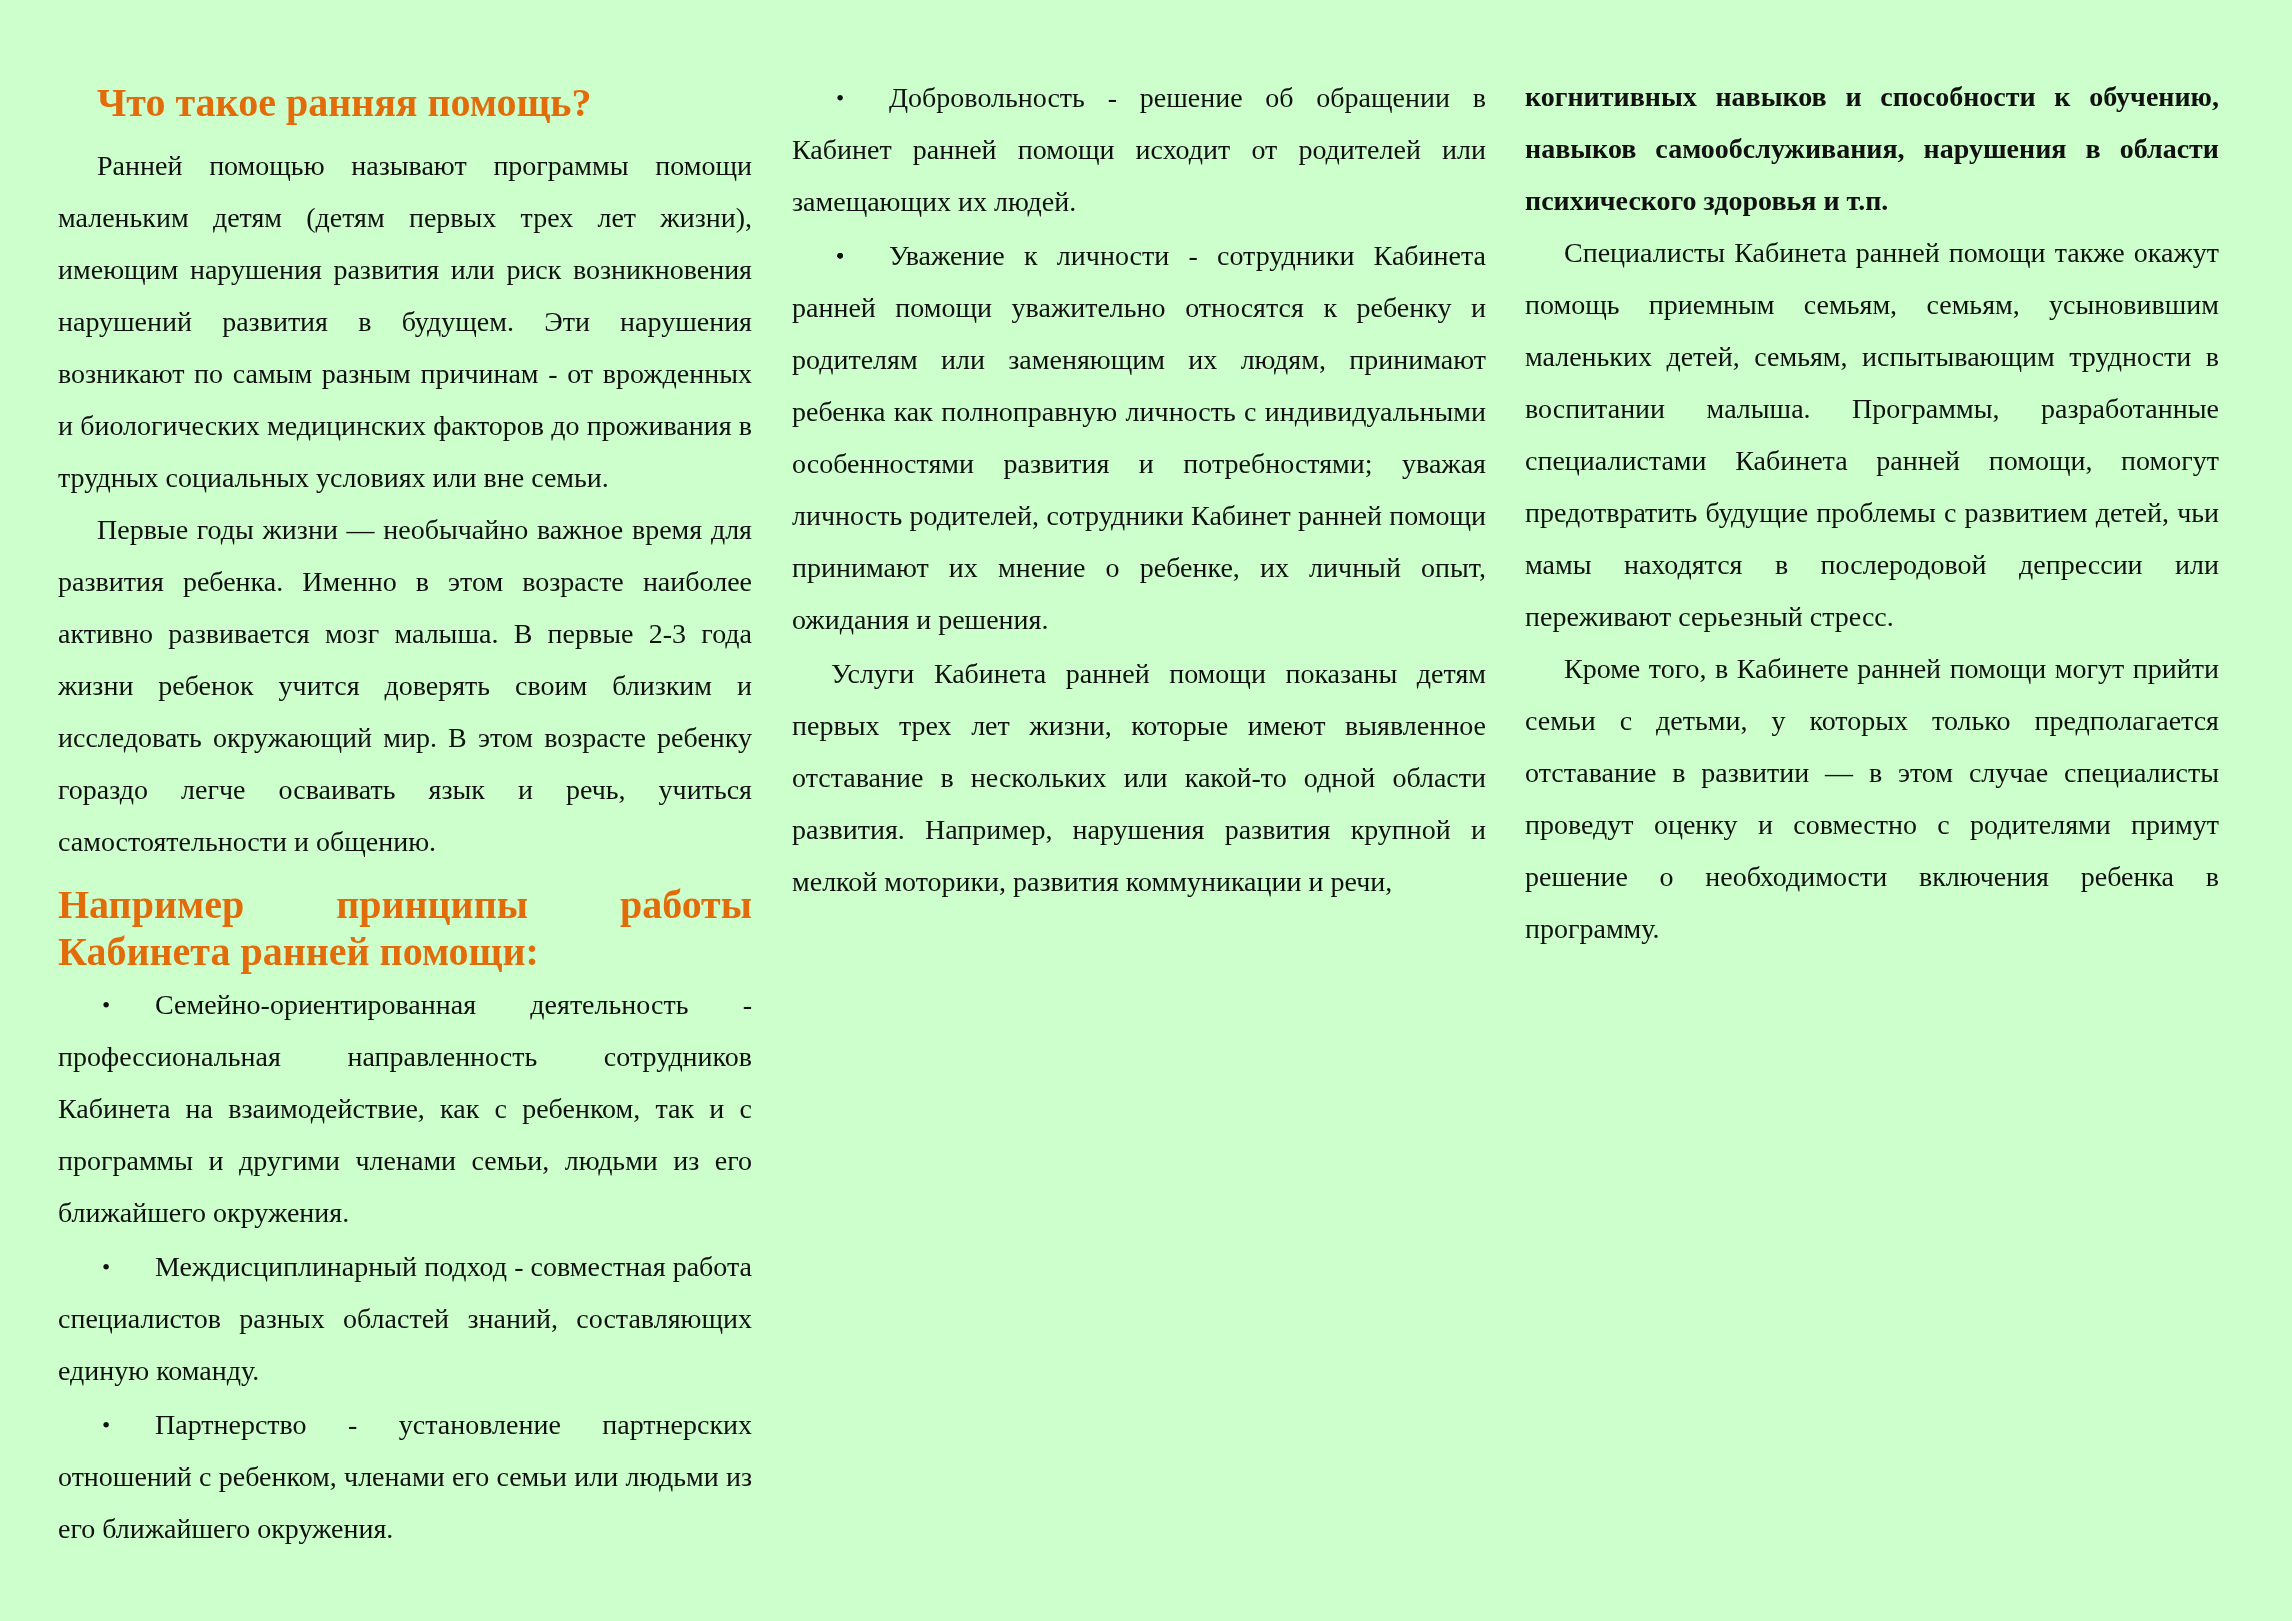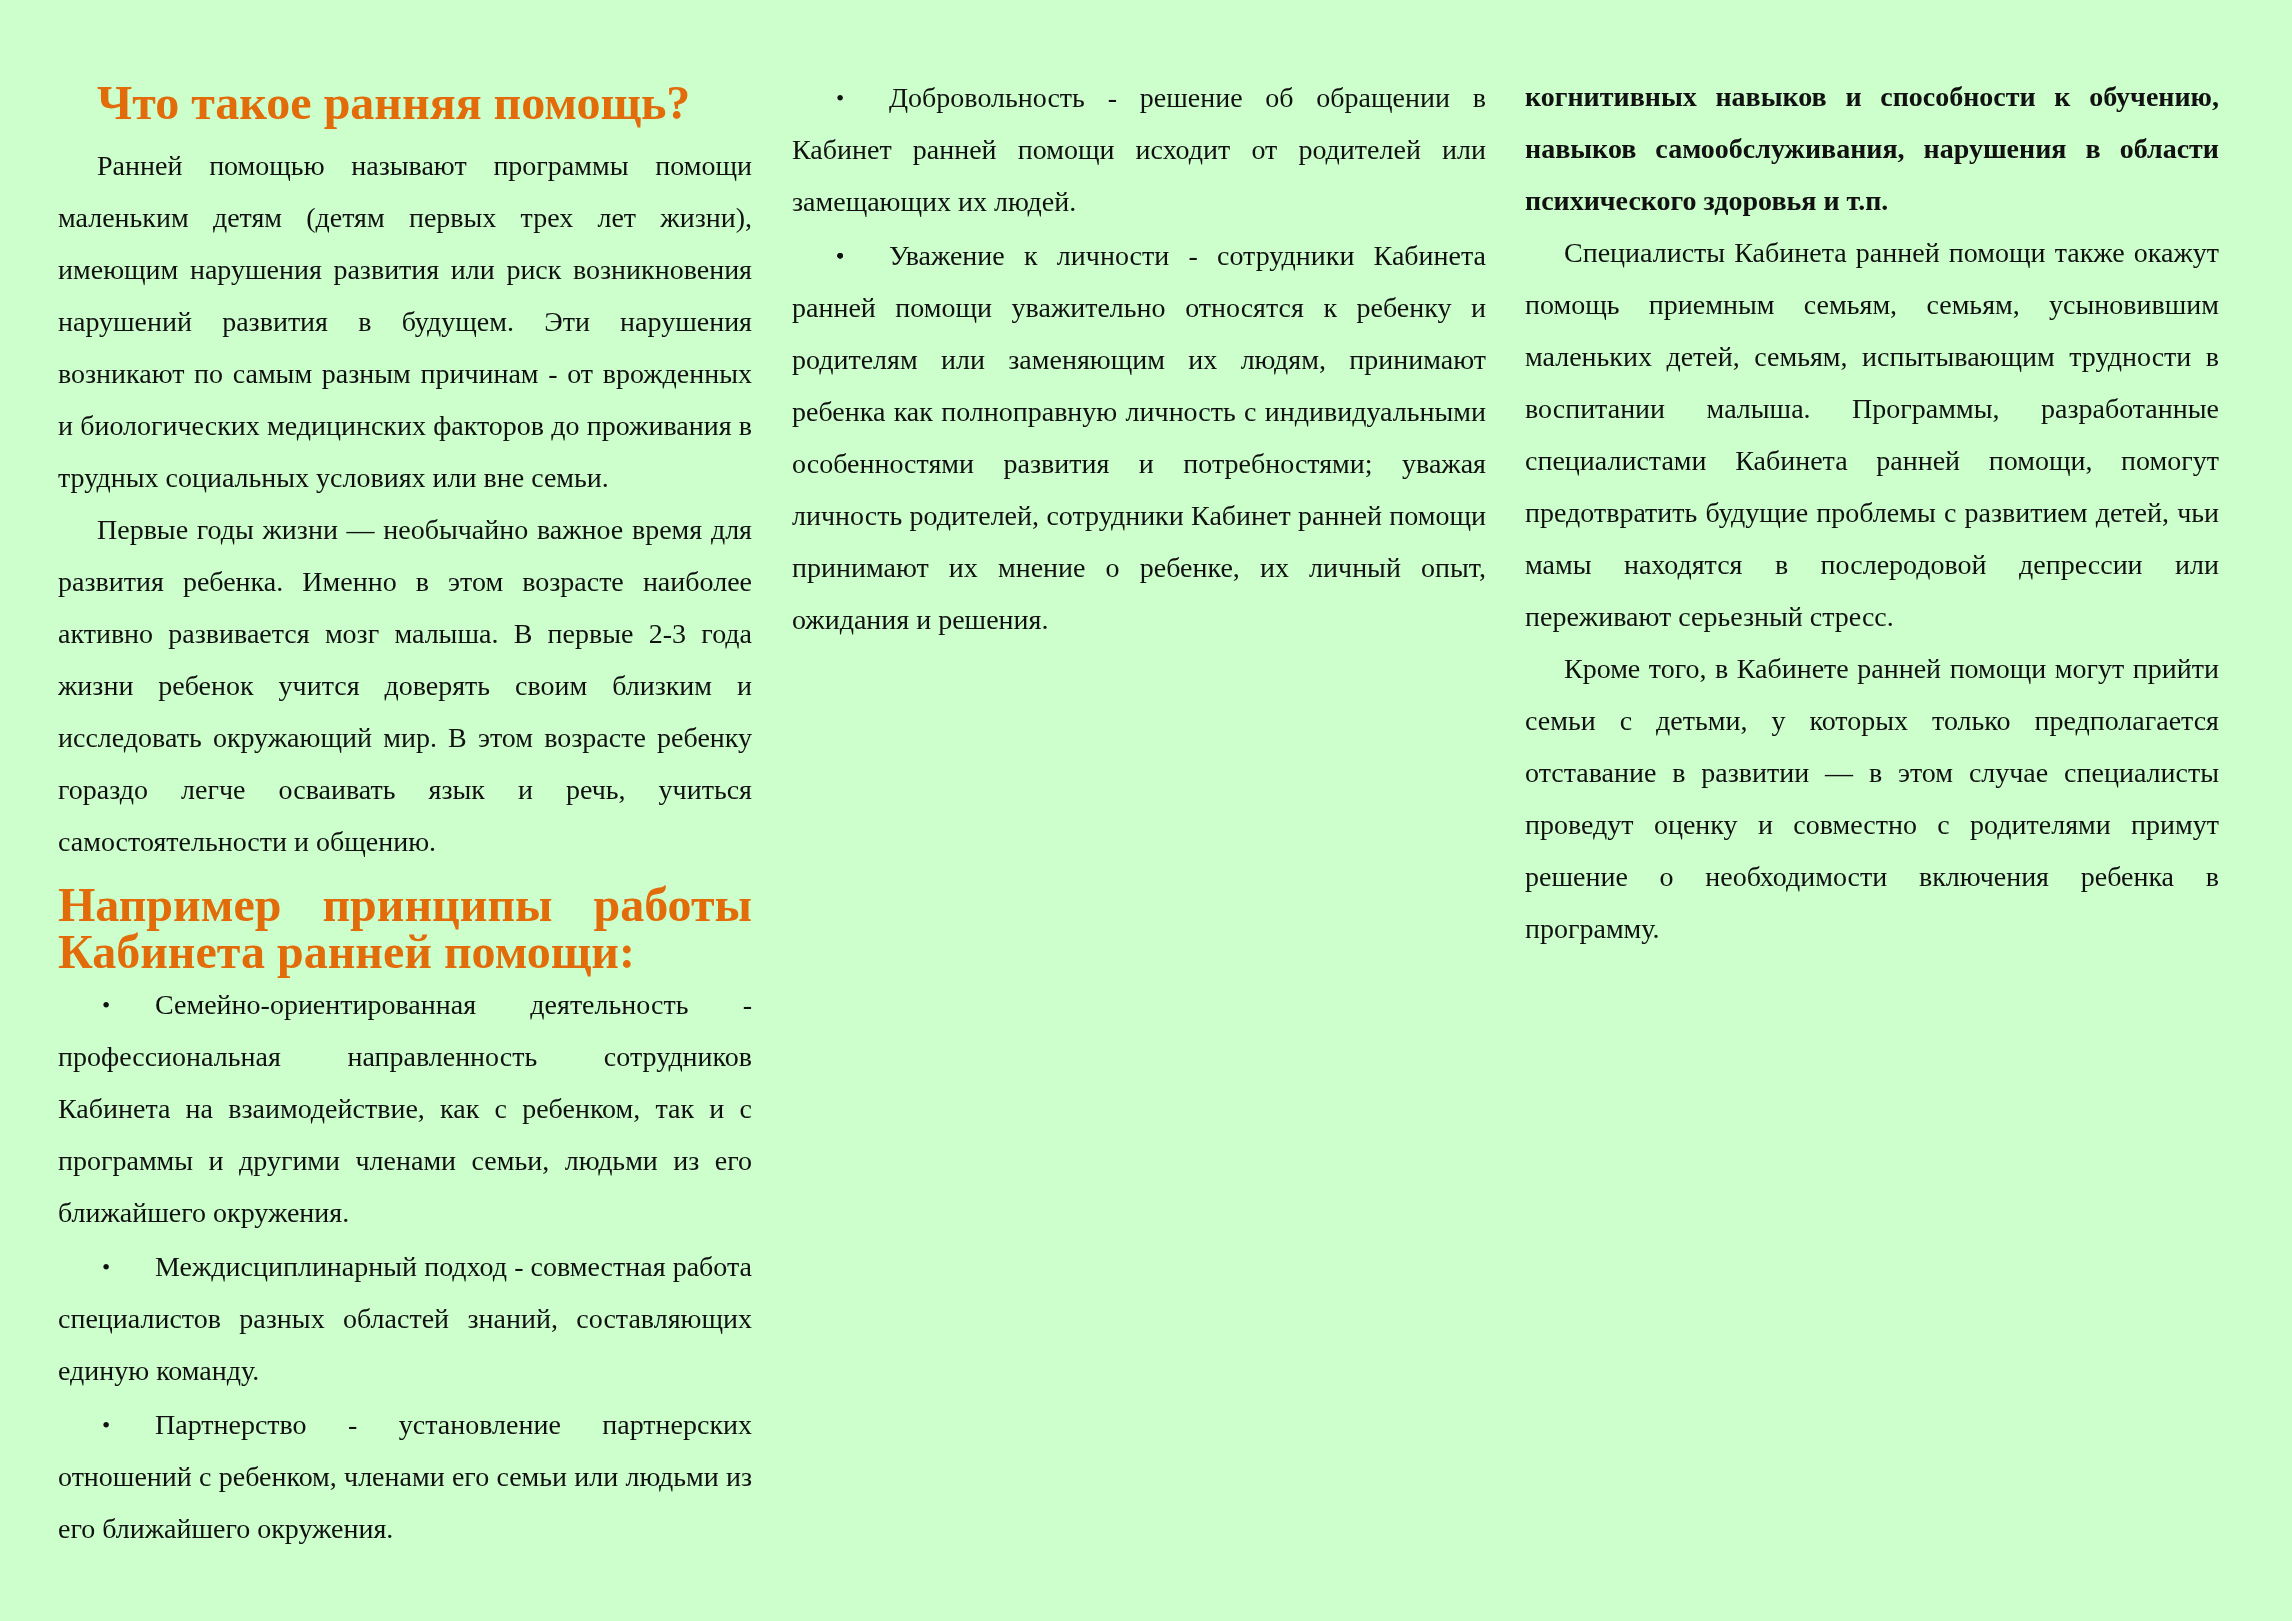--- a/index.html
+++ b/index.html
@@ -28,21 +28,21 @@
 
     .para {
       margin: 0;
       text-indent: 39px;
     }
     .para.noindent { text-indent: 0; font-weight: bold; }
 
     .heading {
       color: #E36C0A;
       font-weight: bold;
-      font-size: 48px;
+      font-size: 40px;
       line-height: 47px;
       margin: 0;
     }
     .heading.h-first {
       text-indent: 39px;
       margin-top: 7.8px;
       margin-bottom: 11.8px;
       line-height: 51px;
     }
     .heading.h-justify {
@@ -110,20 +110,21 @@
       <span class="bullet-dot">•</span>
     </li>
     <li class="bullet-item">
       <span class="bullet-dot">•</span>
     </li>
     <li class="bullet-item">
       <span class="bullet-dot">•</span>
       <span>Уважение к личности - сотрудники Кабинета ранней помощи уважительно относятся к ребенку и родителям или заменяющим их людям, принимают ребенка как полноправную личность с индивидуальными особенностями развития и потребностями; уважая личность родителей, сотрудники Кабинет ранней помощи принимают их мнение о ребенке, их личный опыт, ожидания и решения.</span>
     </li>
   </ul>
+  <p class="para">Услуги Кабинета ранней помощи  показаны детям первых трех лет жизни, которые имеют выявленное отставание в нескольких или какой-то одной области развития. Например, нарушения развития крупной и мелкой моторики, развития коммуникации и речи,</p>
 </section>
 
 <section class="col col3">
   <p class="para noindent">когнитивных навыков и способности к обучению, навыков самообслуживания, нарушения в области психического здоровья и т.п.</p>
   <p class="para">Специалисты Кабинета ранней помощи также окажут помощь приемным семьям, семьям, усыновившим маленьких детей, семьям, испытывающим трудности в воспитании малыша. Программы, разработанные специалистами Кабинета ранней помощи, помогут предотвратить будущие проблемы с развитием детей, чьи мамы находятся в послеродовой депрессии или переживают серьезный стресс.</p>
   <p class="para">Кроме того, в Кабинете ранней помощи могут прийти семьи с детьми, у которых только предполагается отставание в развитии — в этом случае специалисты проведут оценку и совместно с родителями примут решение о необходимости включения ребенка в программу.</p>
 </section>
 
 
 </body></html>

